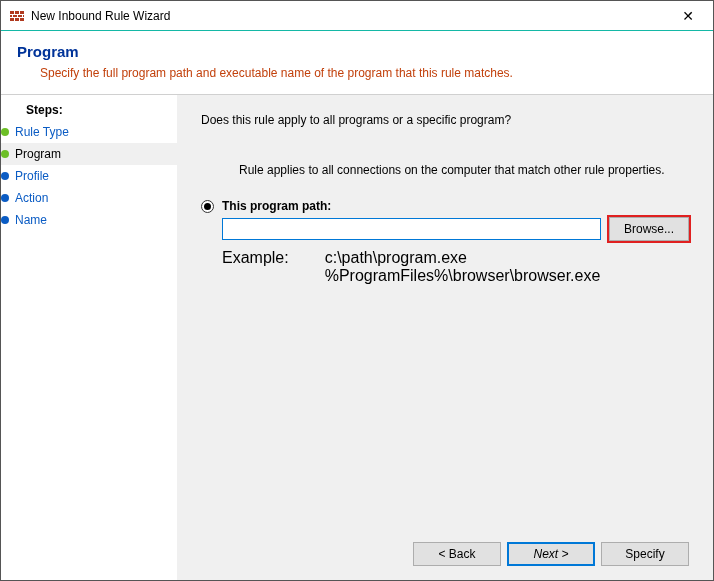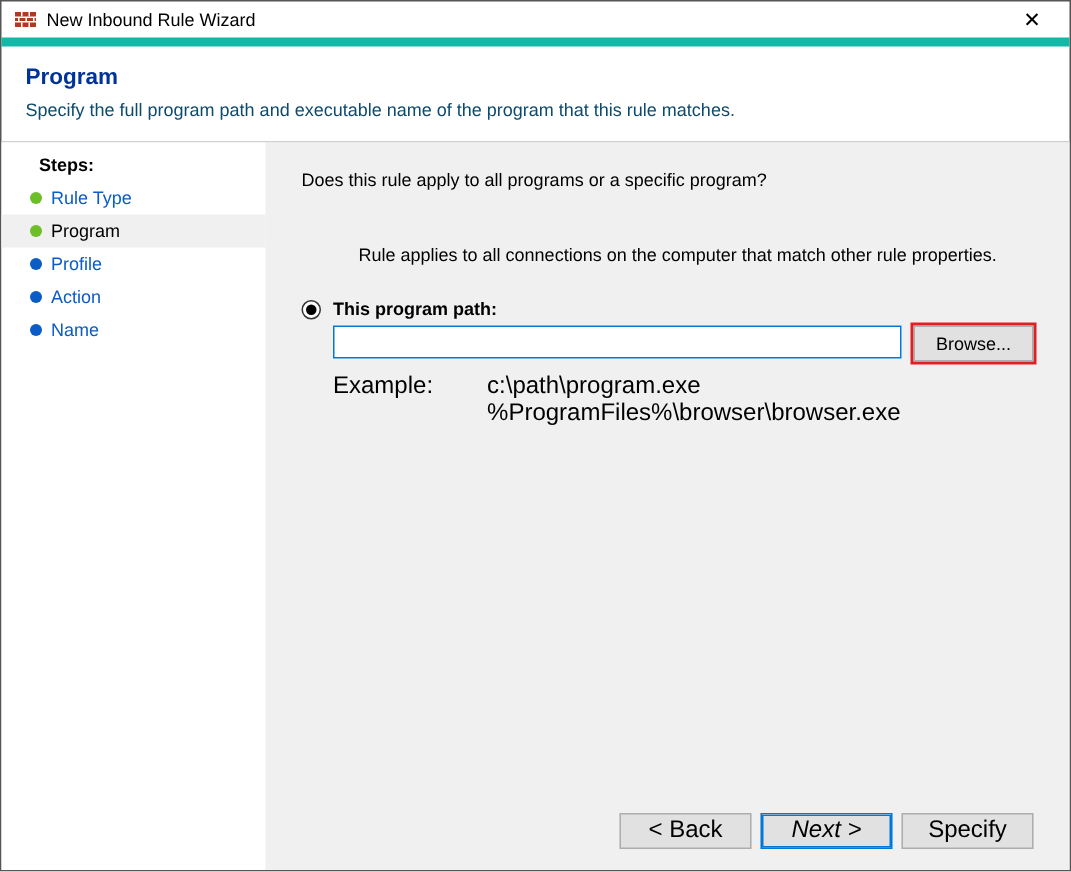--- a/index.html
+++ b/index.html
@@ -16,21 +16,21 @@
     border: 1px solid #555;
     background: #fff;
     display: flex;
     flex-direction: column;
   }
   .titlebar {
     height: 30px;
     display: flex;
     align-items: center;
     padding: 0 2px 0 8px;
-    border-bottom: 6px solid #14b8a6;
+    border-bottom: 1px solid #14b8a6;
   }
   .titlebar .icon {
     width:16px; height:16px; margin-right:6px;
     display:inline-flex; align-items:center; justify-content:center;
   }
   .titlebar .title { flex:1; font-size:12px; }
   .titlebar .close {
     width:46px; height:30px;
     display:flex; align-items:center; justify-content:center;
     font-size:14px; font-family: Arial, sans-serif;
@@ -41,21 +41,22 @@
     padding: 12px 16px 14px 16px;
   }
   .header-area h1 {
     margin:0 0 6px 0;
     font-size: 15px;
     font-weight: bold;
     color: #003399;
   }
   .header-area .subtitle {
     font-size: 12px;
-    color: #0c4a6e;
+    color: #c2410c;
+    margin-left: 23px;
   }
 
   .body {
     flex:1;
     display:flex;
     border-top: 1px solid #d0d0d0;
     min-height:0;
   }
 
   .sidebar {
@@ -63,21 +64,21 @@
     background: #fff;
     padding: 6px 0 0 0;
   }
   .sidebar .steps-label {
     font-weight: bold;
     padding: 2px 10px 4px 25px;
   }
   .sidebar .step {
     display:flex;
     align-items:center;
-    padding: 4px 19px;
+    padding: 4px 0;
     gap:6px;
     cursor:pointer;
     font-size:12px;
   }
   .sidebar .step.current {
     background:#f0f0f0;
   }
   .sidebar .step .bullet {
     width:8px; height:8px; border-radius:50%;
     flex-shrink:0;
@@ -117,20 +118,21 @@
   }
   .option-label { font-weight:bold; font-size:12px; }
   .option-desc {
     margin-left:38px; font-size:12px; margin-bottom:22px;
   }
 
   .path-row {
     margin-left:21px;
     display:flex;
     gap:8px;
+    align-items:center;
   }
   .path-input {
     flex:1;
     height:22px;
     border:1px solid #0078d7;
     background:#fff;
     padding:0 4px;
     font-size:12px;
     outline:none;
   }
@@ -157,21 +159,21 @@
     margin-top:auto;
     padding: 12px 0 14px 0;
     display:flex;
     justify-content:flex-end;
     gap:6px;
   }
   .button-bar button {
     width:88px; height:24px;
     background:#e1e1e1;
     border:1px solid #adadad;
-    font-size:16px;
+    font-size:12px;
     cursor:pointer;
   }
   .button-bar button.primary {
     border:1px solid #0078d7;
     box-shadow: inset 0 0 0 1px #0078d7;
     font-style: italic;
   }
 </style>
 </head>
 <body>

